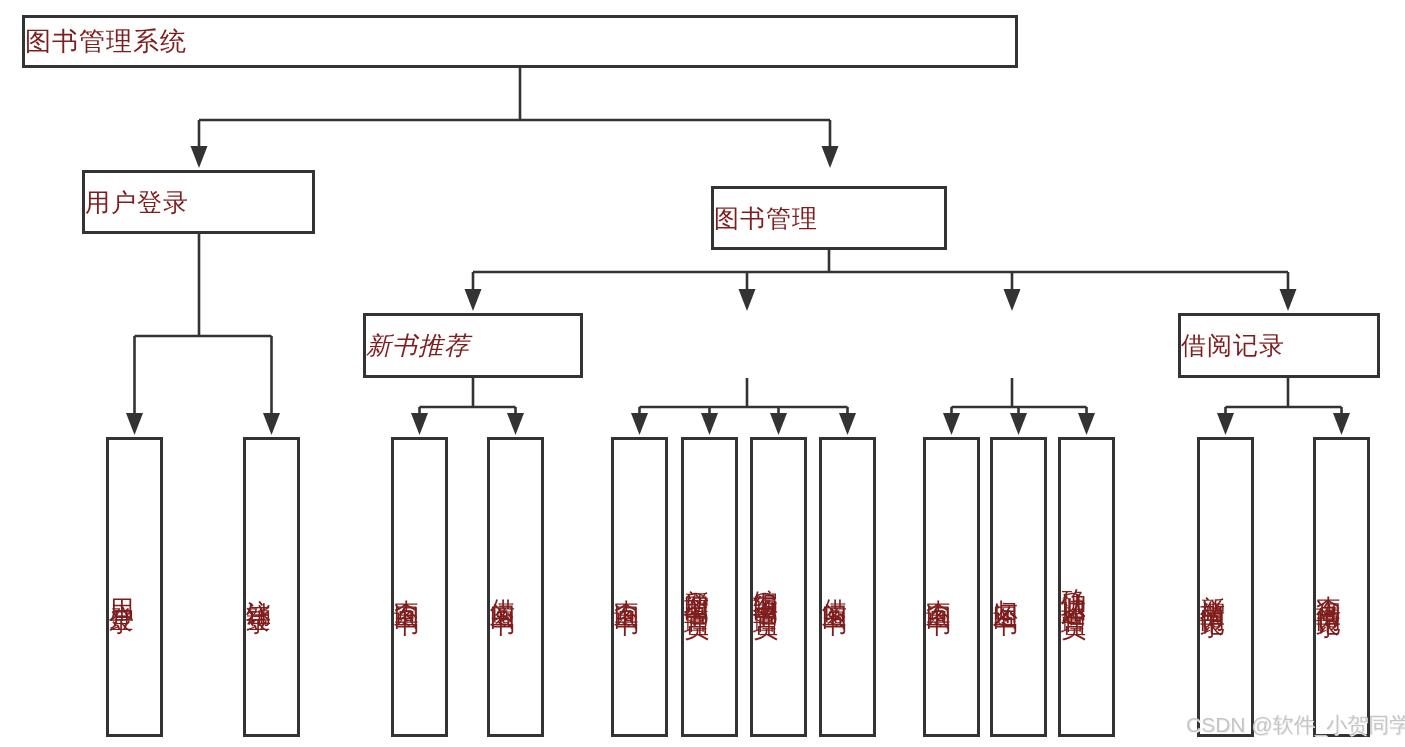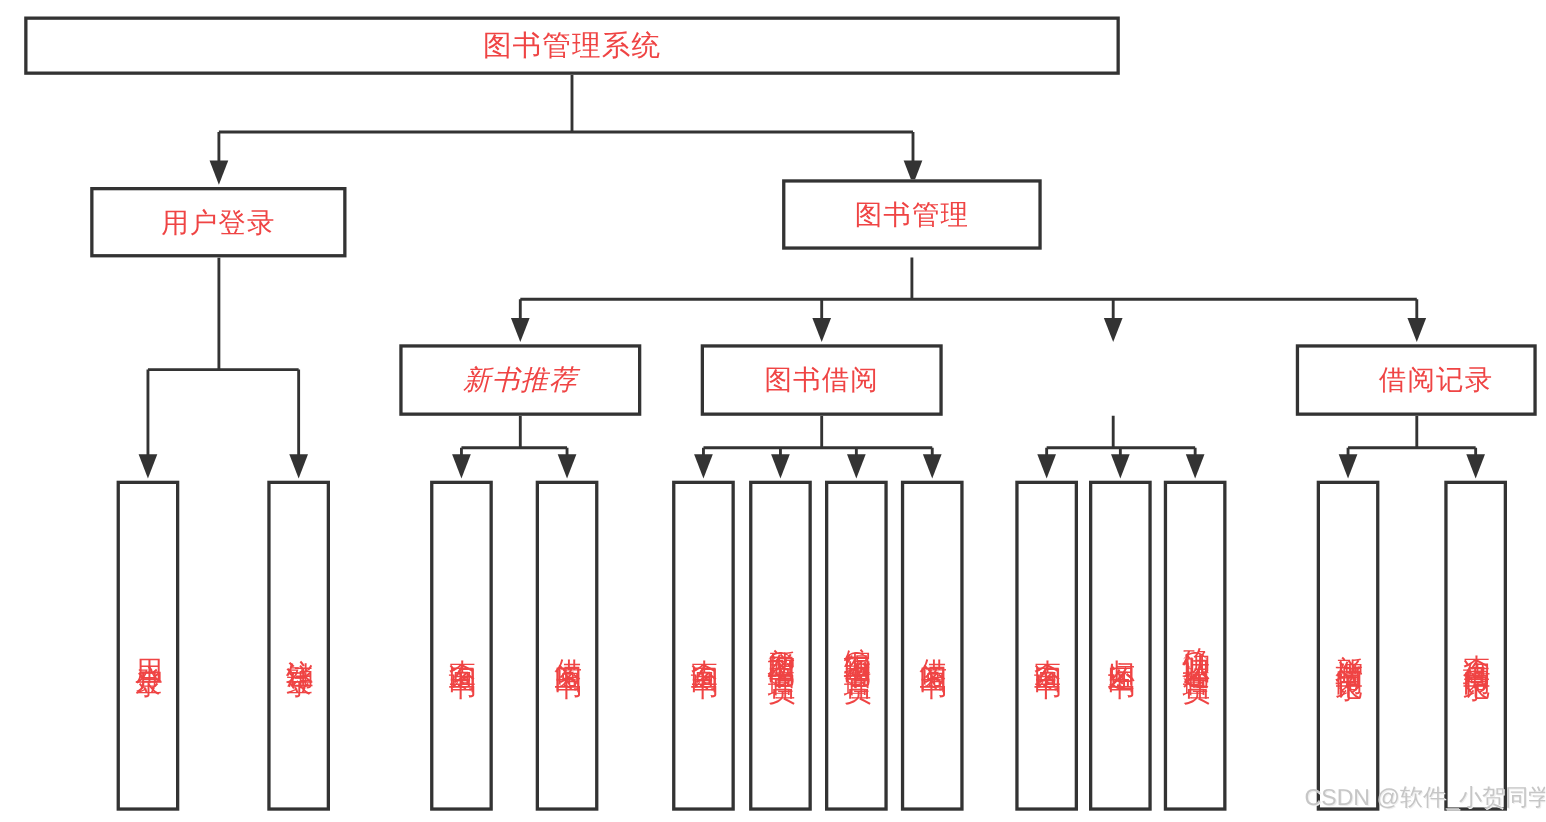--- a/index.html
+++ b/index.html
@@ -14,24 +14,23 @@
   svg.connectors {
     position: absolute;
     left: 0; top: 0;
     width: 1405px; height: 747px;
   }
   .node {
     position: absolute;
     box-sizing: border-box;
     border: 3px solid #333333;
     background: #ffffff;
-    color: #ef4444;
+    color: #7f1d1d;
     display: flex;
     align-items: center;
-    justify-content: center;
   }
   .hbox { font-size: 25px; letter-spacing: 1px; }
   .hbox.root { font-size: 26px; }
   .vbox {
     top: 437px;
     width: 57px;
     height: 300px;
     font-size: 25px;
   }
   .vbox span {
@@ -106,31 +105,28 @@
     <polygon fill="#333333" points="1333,413 1350,413 1341.5,435"></polygon>
   </svg>
 
   <div class="node hbox root" style="left:22px; top:15px; width:996px; height:53px;">
     <span>图书管理系统</span>
   </div>
 
   <div class="node hbox" style="left:82px; top:170px; width:233px; height:64px;">
     <span>用户登录</span>
   </div>
-  <div class="node hbox" style="left:711px; top:163px; width:236px; height:64px;">
+  <div class="node hbox" style="left:711px; top:186px; width:236px; height:64px;">
     <span>图书管理</span>
   </div>
 
   <div class="node hbox" style="left:363px; top:313px; width:220px; height:65px;font-style:italic;">
     <span>新书推荐</span>
   </div>
-  <div class="node hbox" style="left:637px; top:313px; width:220px; height:65px;">
-    <span>图书借阅</span>
-  </div>
-  <div class="node hbox" style="left:1178px; top:313px; width:219px; height:65px;padding-left:36px;">
+  <div class="node hbox" style="left:1178px; top:313px; width:202px; height:65px;">
     <span>借阅记录</span>
   </div>
 
   <div class="node vbox" style="left:106px;">
     <span>用户登录</span>
   </div>
   <div class="node vbox" style="left:243px;">
     <span>注销登录</span>
   </div>
 

